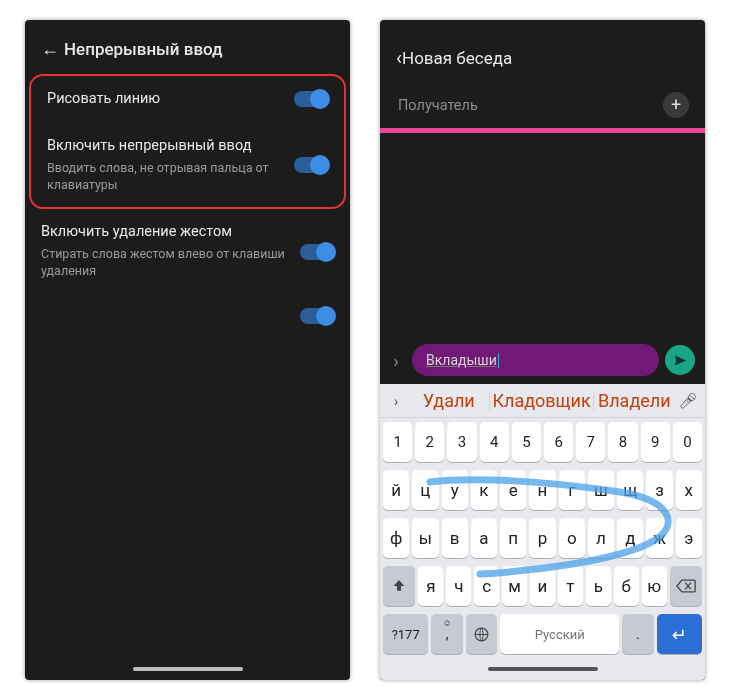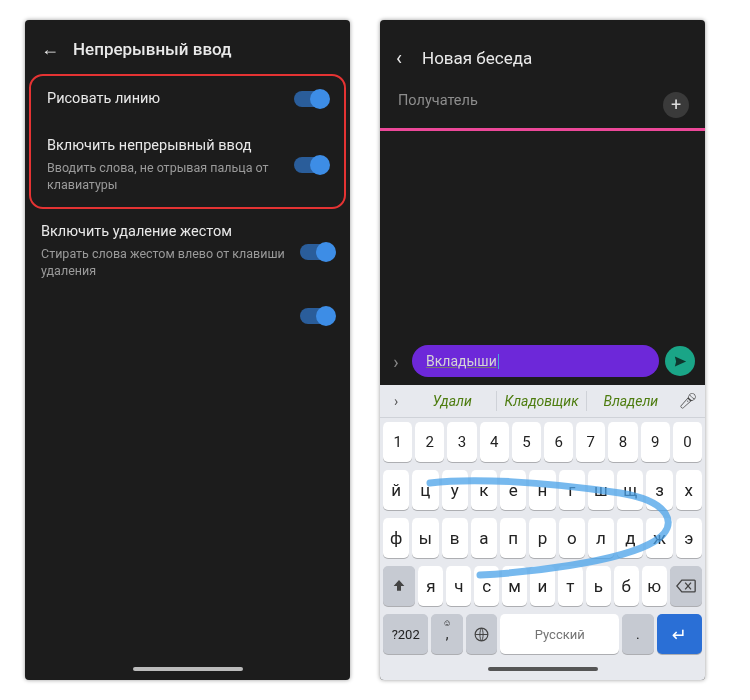--- a/index.html
+++ b/index.html
@@ -19,21 +19,21 @@
     overflow: hidden;
     position: relative;
   }
   
   .hdr {
     display: flex; align-items: center;
     padding: 18px 16px 14px;
     color: #e9e9e9;
   }
   .hdr .back { width: 22px; font-size: 18px; }
-  .hdr .title { font-size: 17px; font-weight: 500; margin-left: 10px; }
+  .hdr .title { font-size: 17px; font-weight: 500; margin-left: 1px; }
   .settings-list { flex: 1; }
   .sitem {
     display: flex; align-items: center;
     padding: 14px 16px 14px 16px;
     color: #e9e9e9;
   }
   .sitem .txt { flex: 1; padding-right: 10px; }
   .sitem .t { font-size: 14.5px; line-height: 1.3; }
   .sitem .d { font-size: 12.5px; color: #9a9a9a; margin-top: 4px; line-height: 1.35; }
   .toggle {
@@ -53,58 +53,58 @@
   .navbar {
     height: 22px; display: flex; justify-content: center; align-items: center;
   }
   .navbar .pill { width: 110px; height: 4px; background: #bbb; border-radius: 3px; }
   
   .chat-hdr {
     display: flex; align-items: center;
     padding: 26px 16px 14px; color: #e9e9e9;
   }
   .chat-hdr .back { font-size: 20px; }
-  .chat-hdr .title { font-size: 17px; font-weight: 400; margin-left: 20px; text-align: right; }
+  .chat-hdr .title { font-size: 17px; font-weight: 400; margin-left: 0; text-align: right; }
   .recipient {
-    display: flex; align-items: flex-start;
+    display: flex; align-items: center;
     padding: 8px 16px 10px 18px; color: #8d8d8d; font-size: 14.5px;
-    border-bottom: 3px solid #ec4899;
+    border-bottom: 5px solid #ec4899;
   }
   .recipient .lbl { flex: 1; }
   .plus {
     width: 26px; height: 26px; border-radius: 50%;
     background: #3a3a3a; color: #ddd;
     display: flex; align-items: center; justify-content: center;
     font-size: 18px; line-height: 1;
   }
   .chat-body { flex: 1; }
   .composer {
     display: flex; align-items: center; padding: 8px 10px 8px 6px; gap: 6px;
   }
   .composer .chev { color: #888; font-size: 18px; width: 20px; text-align: center; }
   .input-pill {
-    flex: 1; background: #6d28d9; border-radius: 20px;
+    flex: 1; background: #701a75; border-radius: 20px;
     padding: 8px 14px; color: #d5d5d5; font-size: 14px;
     display: flex; align-items: center;
   }
   .input-pill .val { text-decoration: underline; text-decoration-color: #777; }
   .caret { width: 1.5px; height: 15px; background: #4aa8d8; margin-left: 1px; }
   .send {
     width: 30px; height: 30px; border-radius: 50%;
     background: #1aa587; display: flex; align-items: center; justify-content: center;
   }
   .send svg { width: 15px; height: 15px; fill: #0e362d; }
   
   .kbd { background: #e7e9ee; color: #222; }
   .sugg {
     display: flex; align-items: center; padding: 6px 4px; gap: 2px;
     border-bottom: 1px solid #cfd2d8;
   }
   .sugg .chev { width: 24px; text-align: center; color: #555; font-size: 14px; }
-  .sugg .word { flex: 1; text-align: center; font-size: 14px; color: #4d7c0f; font-style: italic; }
+  .sugg .word { flex: 1; text-align: center; font-size: 18px; color: #c2410c; }
   .sugg .sep { width: 1px; height: 20px; background: #cfd2d8; }
   .sugg .mic { width: 26px; text-align: center; font-size: 15px; color: #444; }
   .krow { display: flex; padding: 4px 3px; gap: 3px; position: relative; }
   .key {
     flex: 1; background: #fff; border-radius: 5px;
     box-shadow: 0 1px 0 rgba(0,0,0,.25);
     text-align: center; font-size: 17px;
     display: flex; align-items: center; justify-content: center;
     height: 40px;
   }
@@ -260,21 +260,21 @@
       <div class="key">ю</div>
       <div class="key bksp">
         <svg width="20" height="14" viewBox="0 0 24 16">
             <path fill="none" stroke="#444" stroke-width="1.6" d="M7 1h15a1 1 0 011 1v12a1 1 0 01-1 1H7l-6-7 6-7z"></path>
             <path stroke="#444" stroke-width="1.6" d="M11 4l7 8M18 4l-7 8"></path>
           </svg>
       </div>
     </div>
 
     <div class="krow">
-      <div class="key switch">?202</div>
+      <div class="key switch">?177</div>
       <div class="key comma">,<span style="font-size:9px;position:absolute;margin-top:-22px;">☺</span></div>
       <div class="key globe">
         <svg width="17" height="17" viewBox="0 0 24 24">
             <circle cx="12" cy="12" r="9" fill="none" stroke="#444" stroke-width="1.6"></circle>
             <path fill="none" stroke="#444" stroke-width="1.4" d="M3 12h18M12 3c3 3 3 15 0 18M12 3c-3 3-3 15 0 18"></path>
           </svg>
       </div>
       <div class="key space">Русский</div>
       <div class="key dot">.</div>
       <div class="key enter">↵</div>

